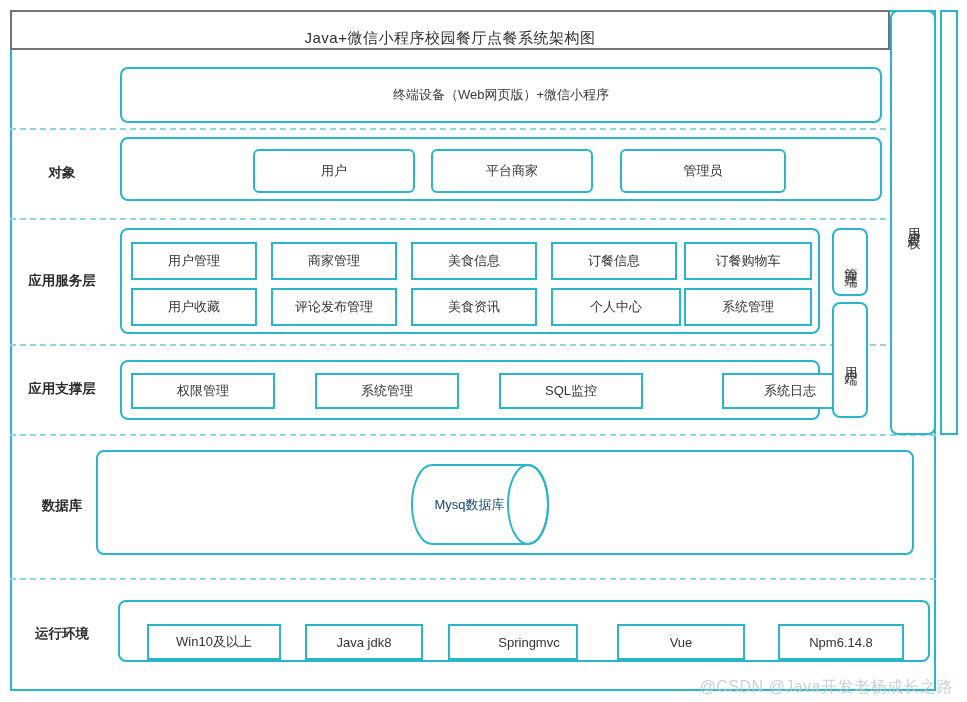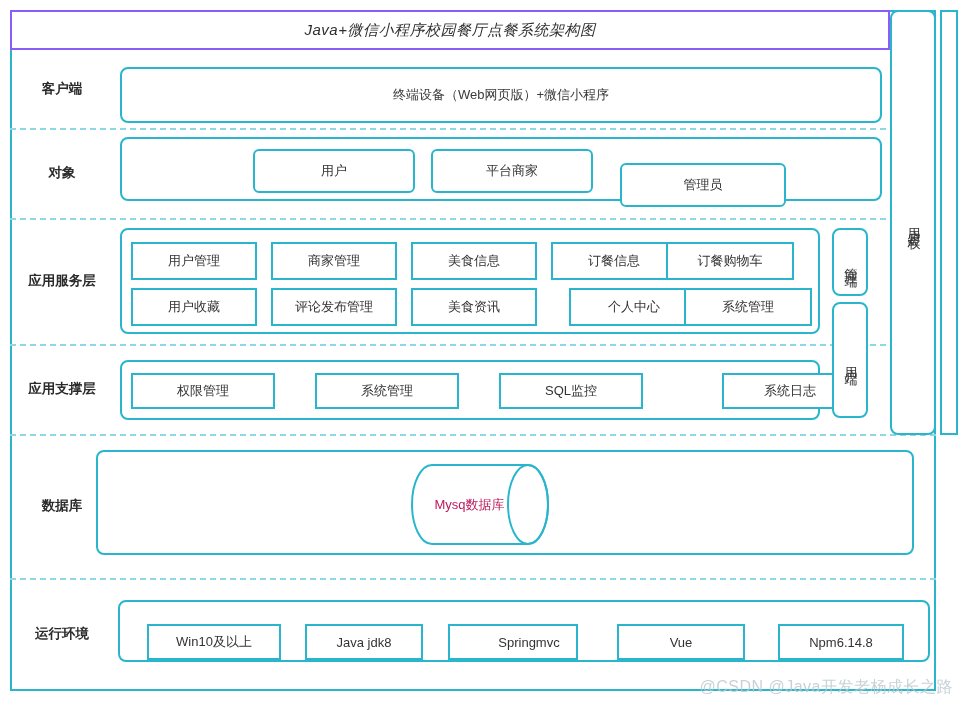--- a/index.html
+++ b/index.html
@@ -18,23 +18,23 @@
     border:2px solid #29b6cc;
     box-sizing:border-box;
     background:transparent;
   }
   .frame-main{left:10px;top:10px;width:926px;height:681px;}
   .frame-right{left:940px;top:10px;width:18px;height:425px;border-left:2px solid #29b6cc;border-top:2px solid #29b6cc;border-bottom:2px solid #29b6cc;border-right:2px solid #29b6cc;}
 
   
   .title-bar{
     position:absolute;left:10px;top:10px;width:880px;height:40px;
-    border:2px solid #8b5cf6;box-sizing:border-box;
-    display:flex;align-items:center;justify-content:center;
-    font-size:15px;color:#2f2f2f;letter-spacing:.5px;font-style:italic;
+    border:2px solid #737373;box-sizing:border-box;
+    display:flex;align-items:flex-end;justify-content:center;
+    font-size:15px;color:#2f2f2f;letter-spacing:.5px;
   }
 
   
   .row-label{
     position:absolute;left:12px;width:100px;
     display:flex;align-items:center;justify-content:center;
     font-size:13.5px;font-weight:bold;color:#2b2b2b;
   }
 
   
@@ -77,21 +77,21 @@
     letter-spacing:3px;
     line-height:1.15;
   }
 
   
   .cyl-wrap{position:absolute;}
   .cyl-svg{display:block;}
   .cyl-label{
     position:absolute;left:0;top:0;width:100%;height:100%;
     display:flex;align-items:center;justify-content:center;
-    font-size:13px;color:#be185d;
+    font-size:13px;color:#0c4a6e;
     padding-right:26px;box-sizing:border-box;
   }
 
   
   .watermark{
     position:absolute;right:14px;bottom:4px;
     font-size:16px;color:#b9c7cc;opacity:.8;
     letter-spacing:.5px;white-space:nowrap;
     pointer-events:none;
   }
@@ -107,38 +107,35 @@
   <div class="title-bar">
     <span>Java+微信小程序校园餐厅点餐系统架构图</span>
   </div>
 
   <div class="sep" style="top:128px;"></div>
   <div class="sep" style="top:218px;"></div>
   <div class="sep" style="top:344px;"></div>
   <div class="sep" style="top:434px;"></div>
   <div class="sep" style="top:578px;"></div>
 
-  <div class="row-label" style="top:50px;height:78px;">
-    <span>客户端</span>
-  </div>
   <div class="group-box" style="left:120px;top:67px;width:762px;height:56px;">
     <div style="width:100%;height:100%;display:flex;align-items:center;justify-content:center;font-size:13px;">终端设备（Web网页版）+微信小程序</div>
   </div>
 
   <div class="row-label" style="top:128px;height:90px;">
     <span>对象</span>
   </div>
   <div class="group-box" style="left:120px;top:137px;width:762px;height:64px;">
     <div class="cell rounded" style="left:131px;top:10px;width:162px;height:44px;">
       <span>用户</span>
     </div>
     <div class="cell rounded" style="left:309px;top:10px;width:162px;height:44px;">
       <span>平台商家</span>
     </div>
-    <div class="cell rounded" style="left:498px;top:24px;width:166px;height:44px;">
+    <div class="cell rounded" style="left:498px;top:10px;width:166px;height:44px;">
       <span>管理员</span>
     </div>
   </div>
 
   <div class="row-label" style="top:218px;height:126px;">
     <span>应用服务层</span>
   </div>
   <div class="group-box" style="left:120px;top:228px;width:700px;height:106px;">
 
     <div class="cell" style="left:149px;top:12px;width:126px;height:38px;">
@@ -146,34 +143,34 @@
     </div>
     <div class="cell" style="left:9px;top:12px;width:126px;height:38px;">
       <span>用户管理</span>
     </div>
     <div class="cell" style="left:429px;top:12px;width:126px;height:38px;">
       <span>订餐信息</span>
     </div>
     <div class="cell" style="left:289px;top:12px;width:126px;height:38px;">
       <span>美食信息</span>
     </div>
-    <div class="cell" style="left:544px;top:12px;width:128px;height:38px;">
+    <div class="cell" style="left:562px;top:12px;width:128px;height:38px;">
       <span>订餐购物车</span>
     </div>
 
     <div class="cell" style="left:9px;top:58px;width:126px;height:38px;">
       <span>用户收藏</span>
     </div>
     <div class="cell" style="left:149px;top:58px;width:126px;height:38px;">
       <span>评论发布管理</span>
     </div>
     <div class="cell" style="left:289px;top:58px;width:126px;height:38px;">
       <span>美食资讯</span>
     </div>
-    <div class="cell" style="left:447px;top:58px;width:130px;height:38px;">
+    <div class="cell" style="left:429px;top:58px;width:130px;height:38px;">
       <span>个人中心</span>
     </div>
     <div class="cell" style="left:562px;top:58px;width:128px;height:38px;">
       <span>系统管理</span>
     </div>
   </div>
 
   <div class="row-label" style="top:344px;height:90px;">
     <span>应用支撑层</span>
   </div>

